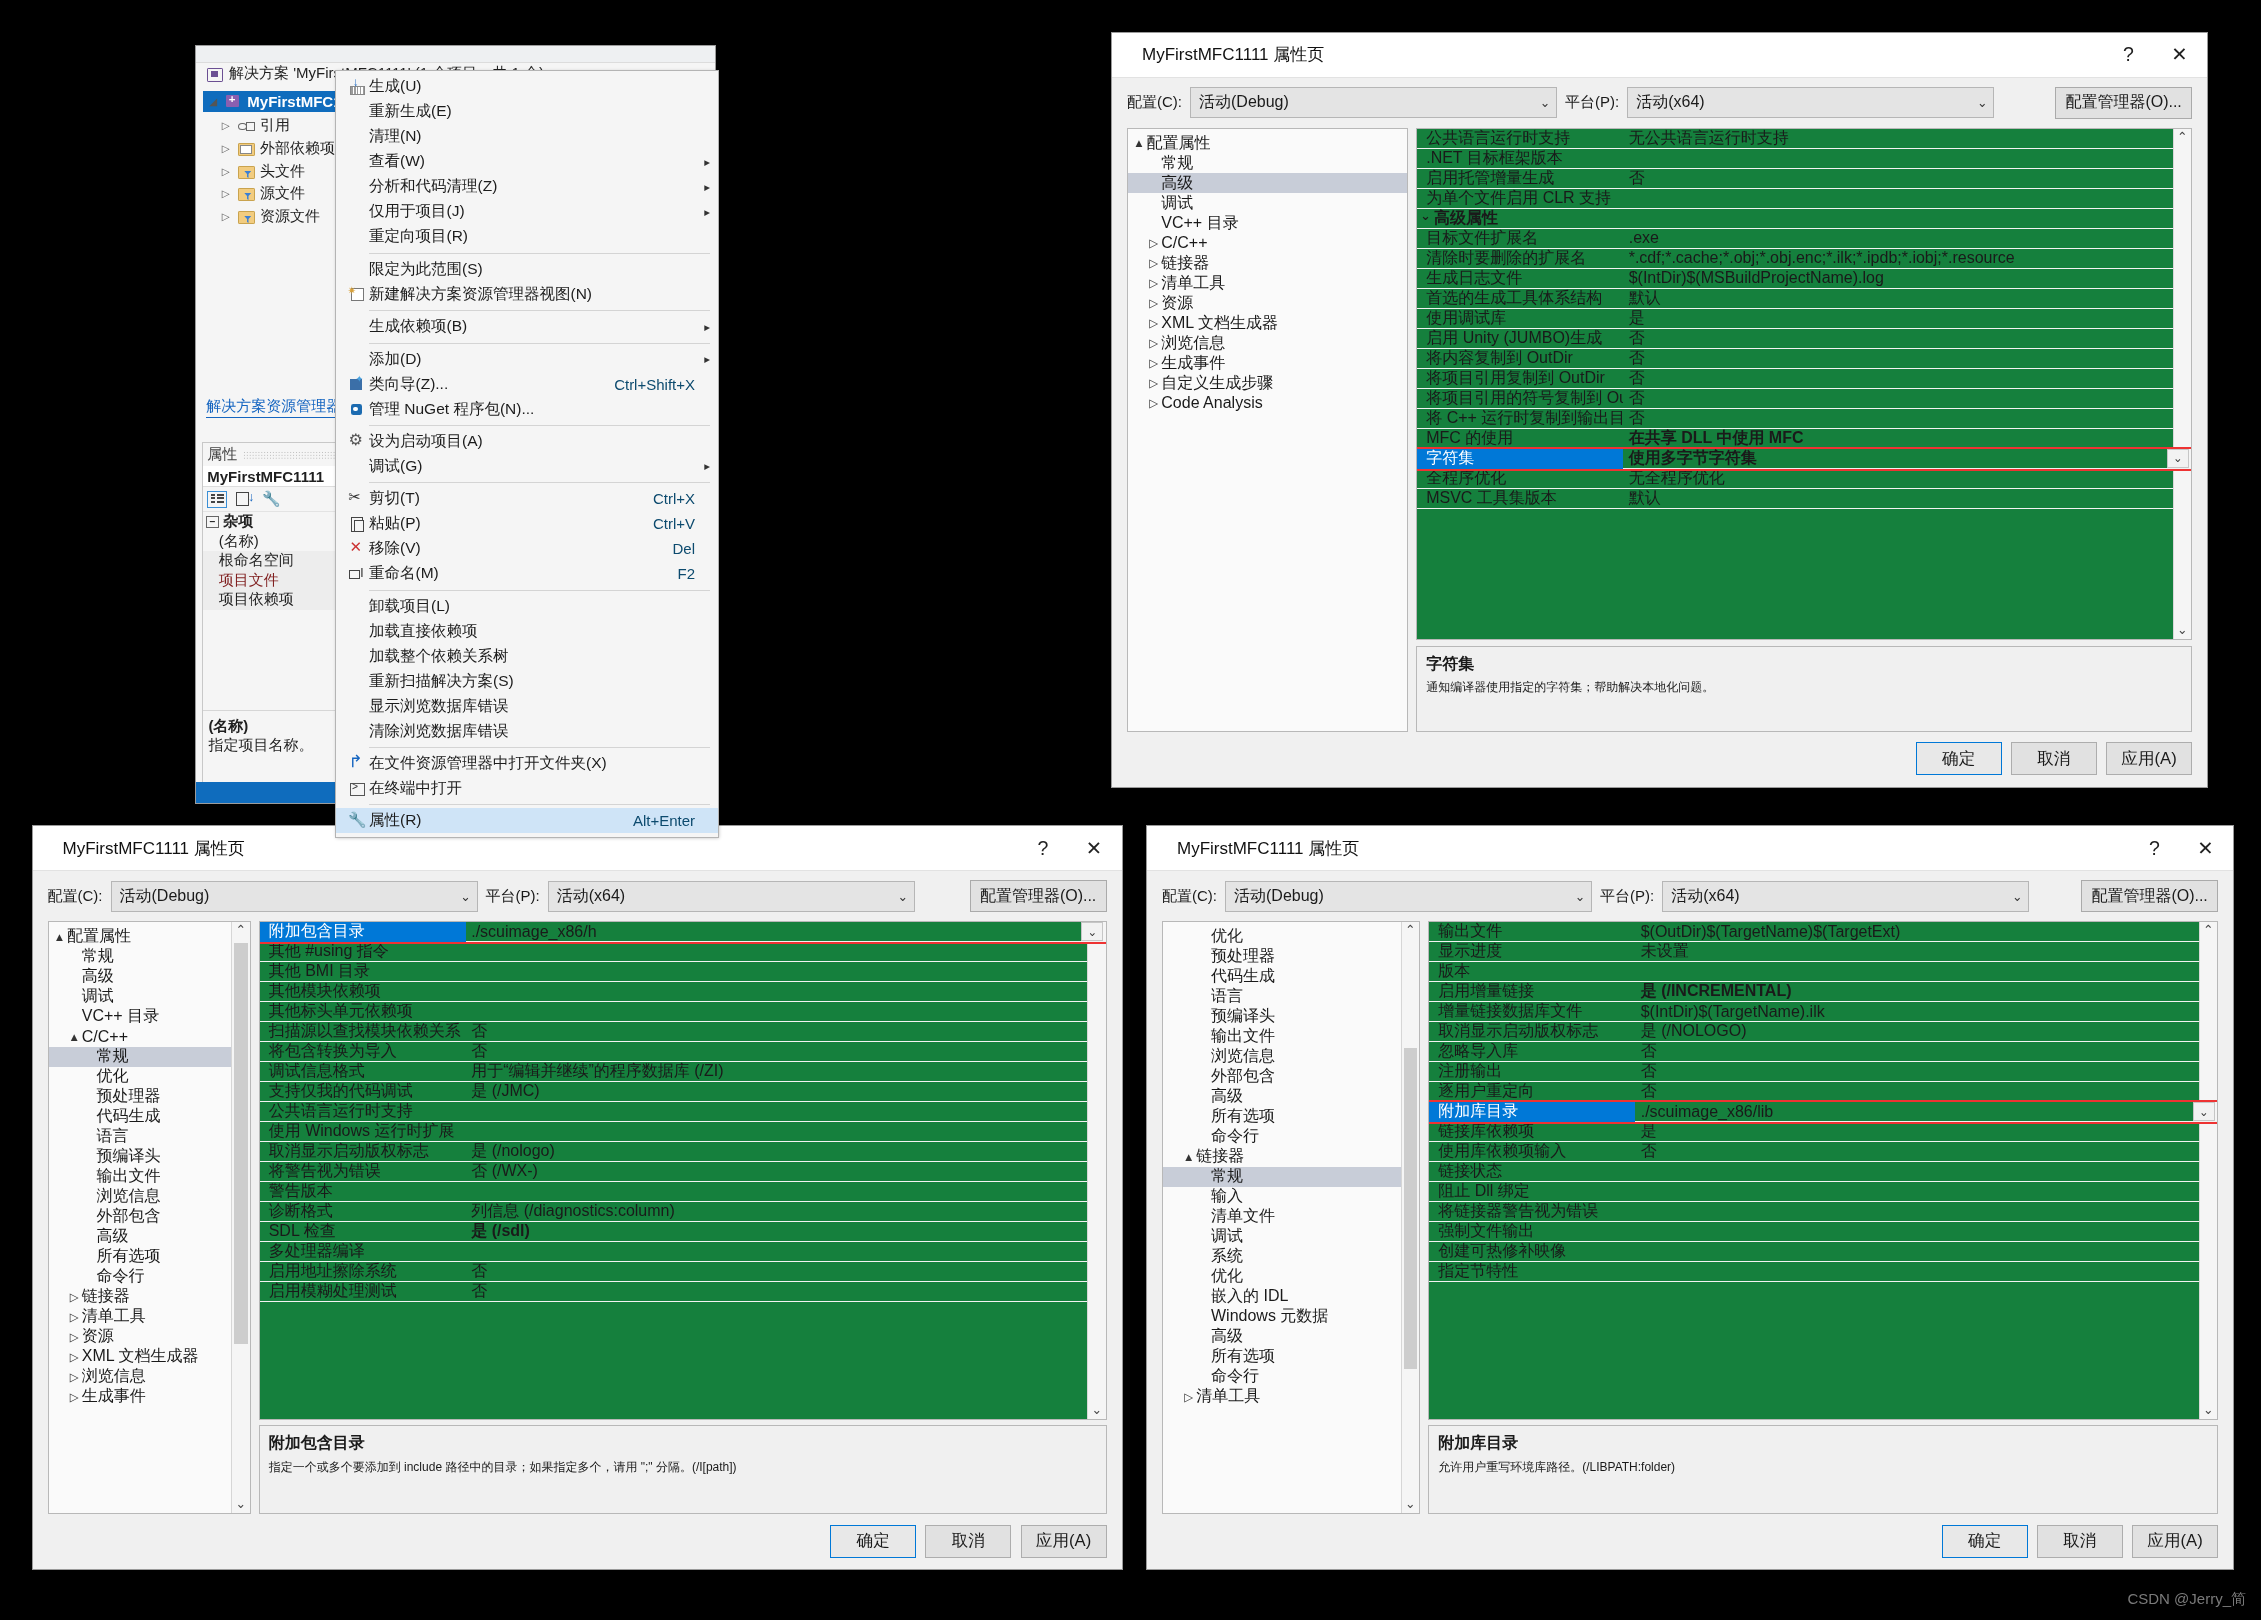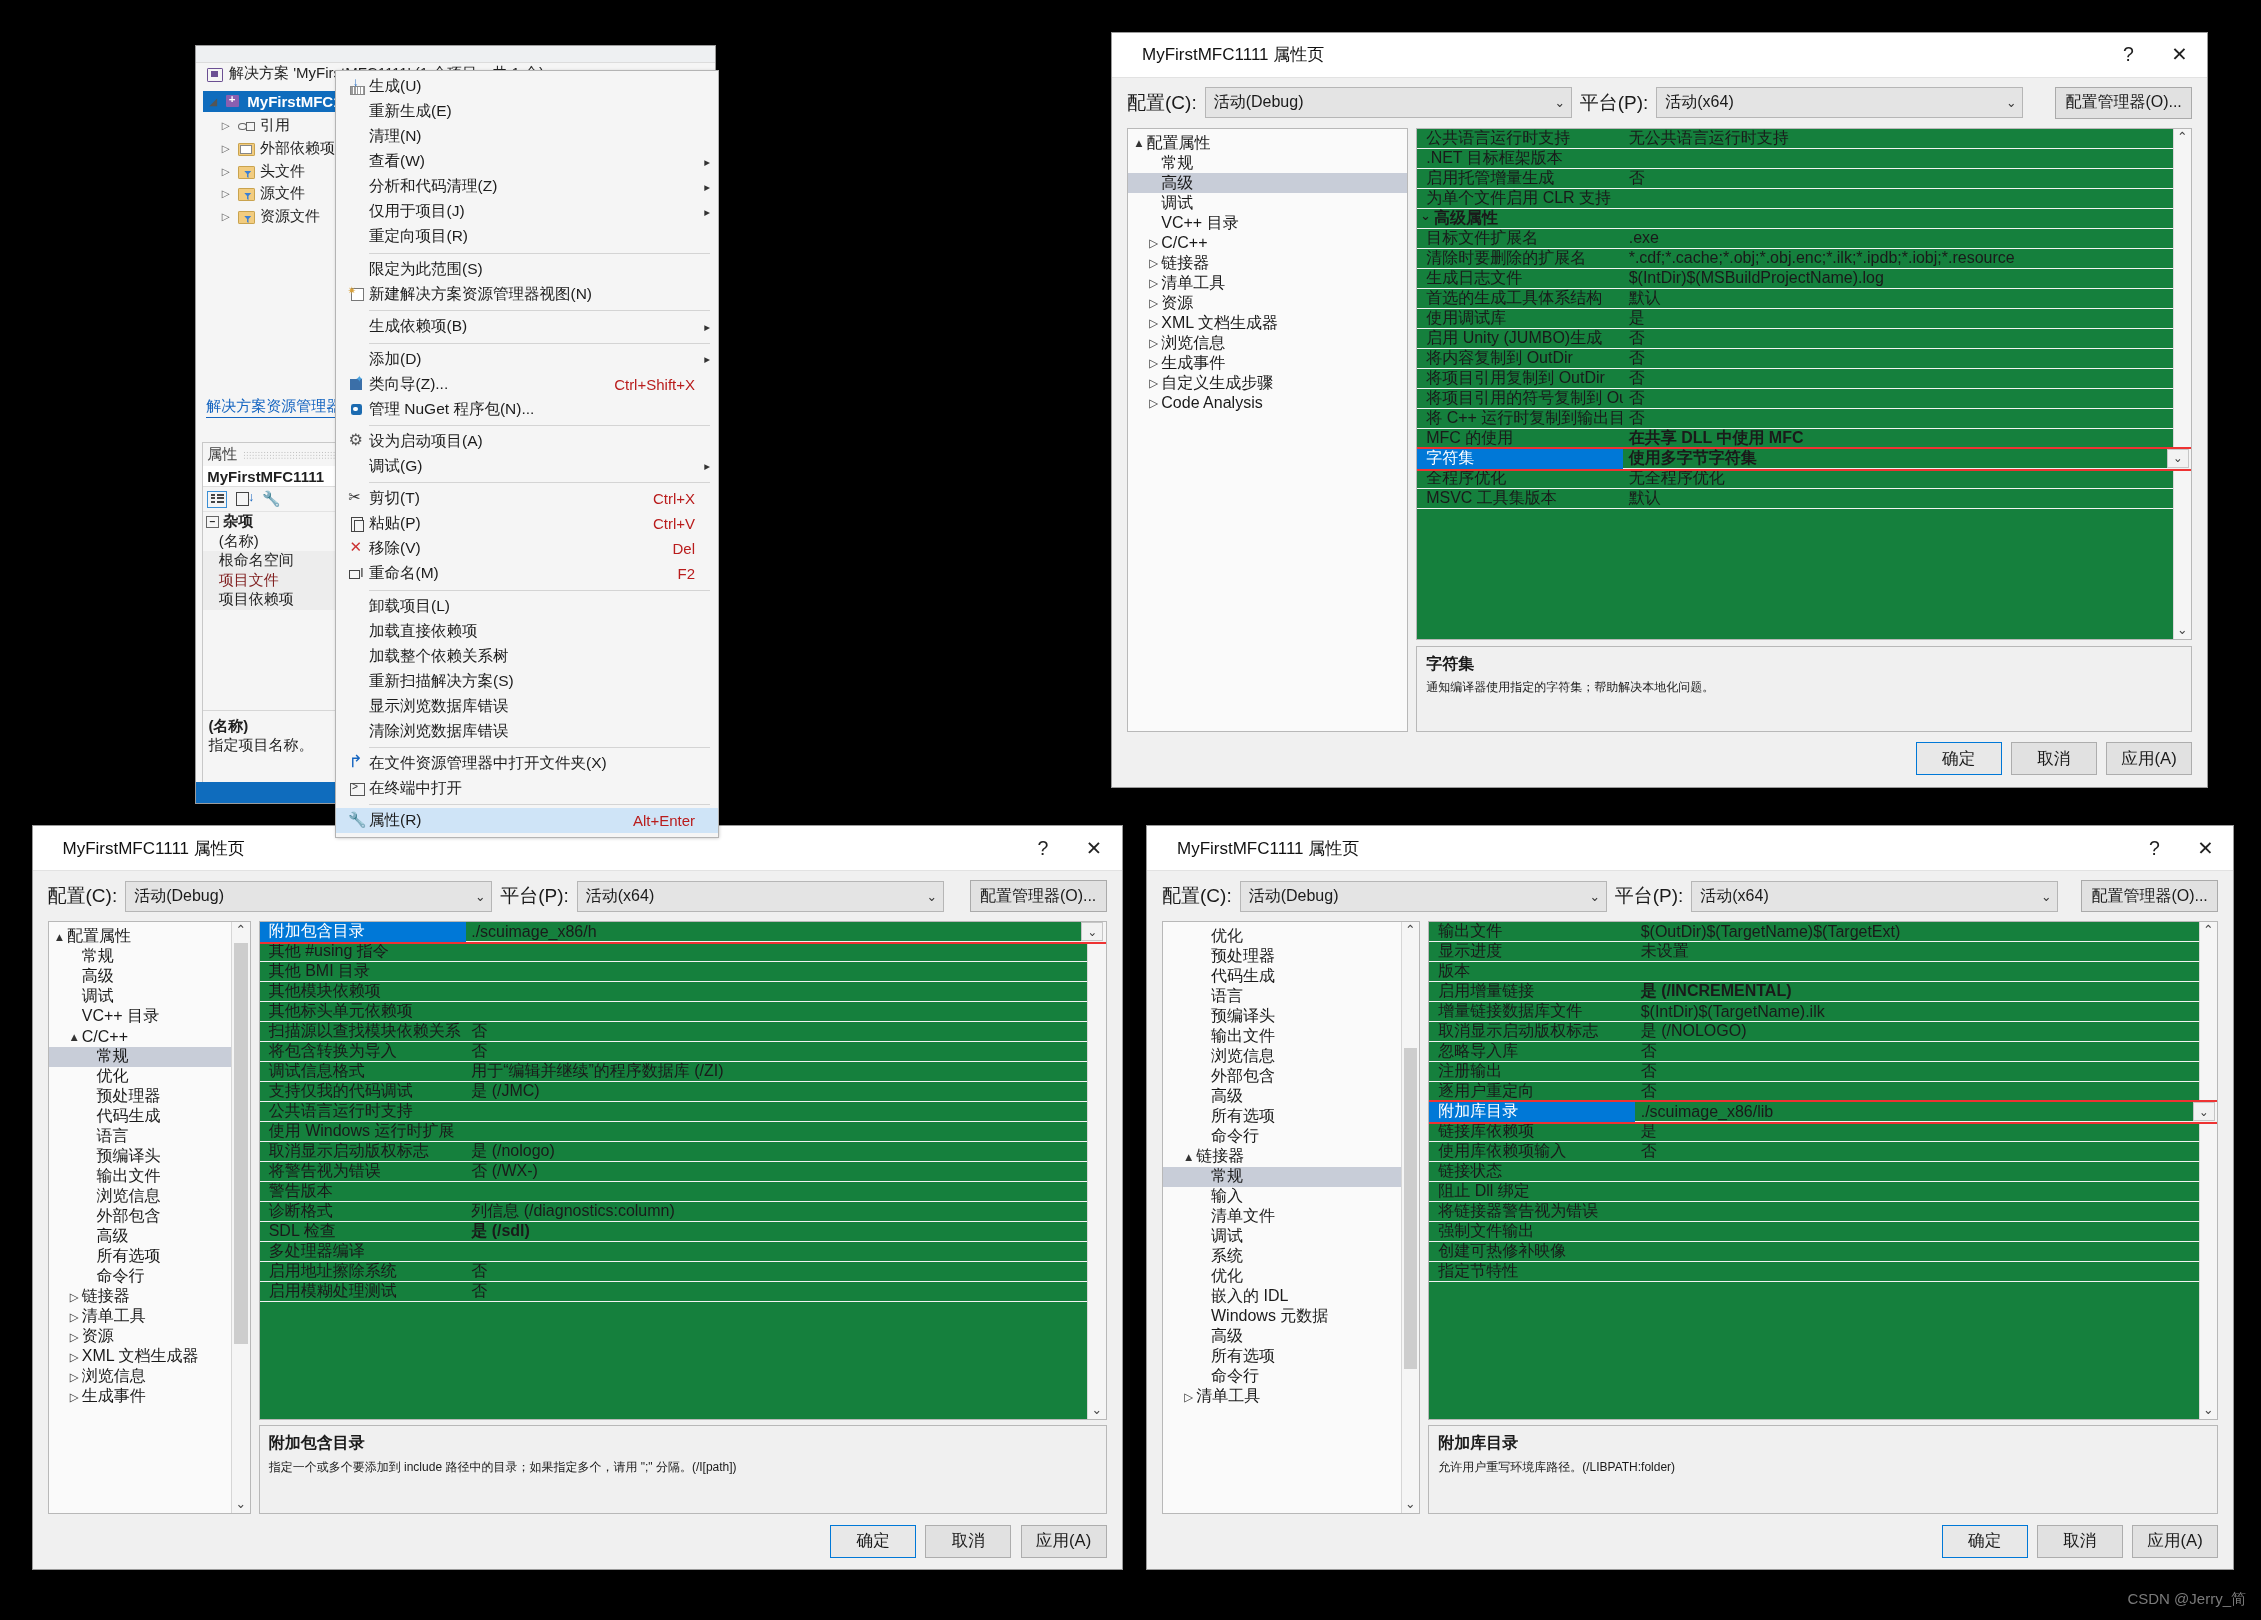--- a/index.html
+++ b/index.html
@@ -37,21 +37,21 @@
     font-size: 19.5px; color: #222;
   }
   .tbtn.close { width: 55px; }
 
   .dlg-combos {
     display: flex; align-items: center;
     padding: 9.2px 15px 6.9px 15px;
     gap: 8px;
     flex: 0 0 auto;
   }
-  .cl { font-size: 19px; white-space: nowrap; }
+  .cl { font-size: 15px; white-space: nowrap; }
   .combo {
     height: 31px;
     background: #e4e4e4;
     border: 0.6px solid #b6b6b6;
     display: flex; align-items: center;
     padding: 0 5.7px 0 8px;
     font-size: 16px;
     position: relative;
   }
   .combo .v { flex: 1; overflow: hidden; white-space: nowrap; }
@@ -283,21 +283,21 @@
     border: 0.6px solid #b4b4b4;
     box-shadow: 1.1px 1.1px 3.4px rgba(0,0,0,0.25);
     padding: 3.4px 0;
     font-size: 15.5px; color:#1c1c1c;
     z-index: 20;
   }
   .mi { display:flex; align-items:center; height: 25px; padding: 0 8px; justify-content: center; }
   .mi.sel { background:#cfe4f7; }
   .mi .ic { width: 25px; flex:0 0 25px; display:flex; align-items:center; justify-content:center; font-size:13.7px; }
   .mi .lab { flex:1 1 auto; white-space:nowrap; }
-  .mi .acc { color:#b91c1c; font-size:15px; padding-left:10.3px; white-space:nowrap; }
+  .mi .acc { color:#0c4a6e; font-size:15px; padding-left:10.3px; white-space:nowrap; }
   .mi .sub { width: 15px; text-align:right; font-size:11.5px; color:#333; }
   .msep { height:0.6px; background:#d4d4d4; margin: 3.4px 8px 3.4px 33px; }
 
   .icn { display:inline-block; position:relative; width:16px; height:16px; }
   .icn.build::before { content:""; position:absolute; left:1.1px; bottom:0; width:13.7px; height:6.9px;
     background: repeating-linear-gradient(90deg,#9b9b9b 0 1.7px,#fff 1.7px 2.9px); border:0.6px solid #888; }
   .icn.build::after { content:"↓"; position:absolute; left:4.6px; top:-3.4px; font-size:11.5px; color:#1565c0; }
   .icn.newview::before { content:""; position:absolute; left:2.3px; top:1.7px; width:11.5px; height:11.5px;
     border:1.1px solid #777; background:#fff; }
   .icn.newview::after { content:"\2737"; position:absolute; left:-1.1px; top:-2.3px; font-size:10.3px; color:#d8a13a; }

